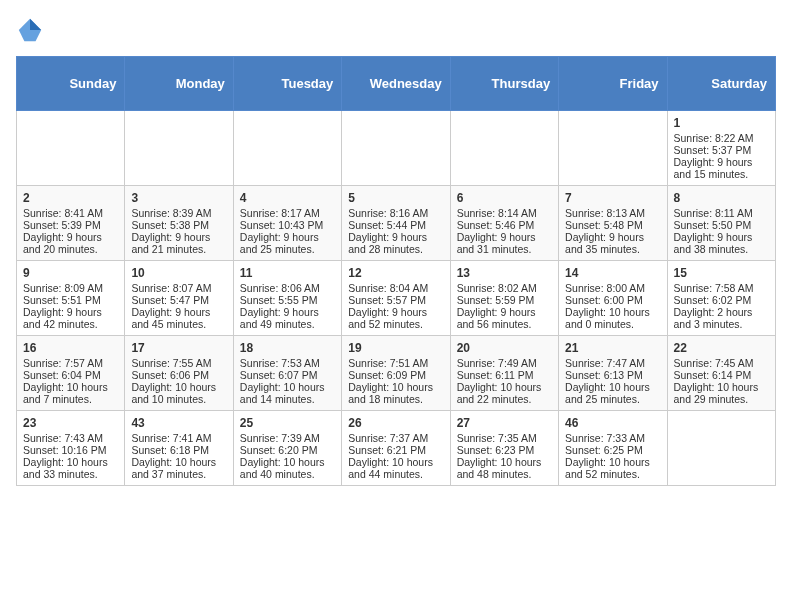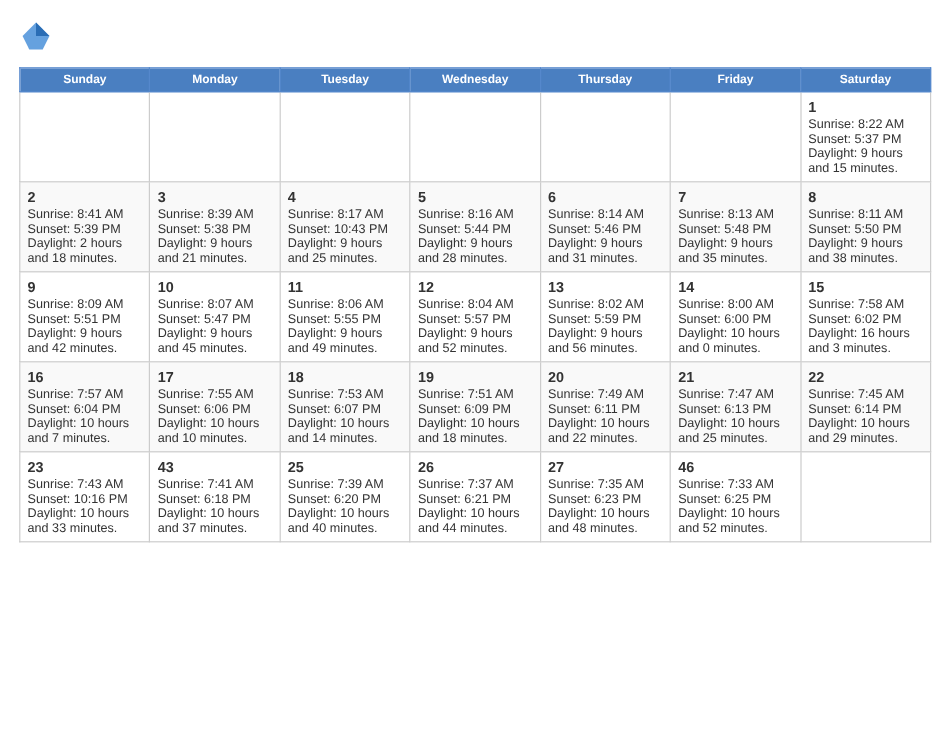--- a/index.html
+++ b/index.html
@@ -31,23 +31,23 @@
     .title-block h1 { font-size: 32px; font-weight: bold; color: #333; }
     .title-block h2 { font-size: 16px; font-weight: normal; color: #333; }
     .calendar {
       width: 100%;
       border-collapse: collapse;
       border: 1px solid #ccc;
     }
     .calendar th {
       background: #4a7fc1;
       color: #fff;
-      font-size: 10px;
-      padding: 4px 8px;
-      text-align: center;
+      font-size: 13px;
+      padding: 19px 8px;
+      text-align: right;
       border: 1px solid #5588cc;
     }
     .calendar td {
       vertical-align: top;
       padding: 5px 6px;
       border: 1px solid #ccc;
       font-size: 10.5px;
       color: #333;
       width: calc(100% / 7);
       min-height: 80px;
@@ -109,21 +109,21 @@
           <div>Sunrise: 8:22 AM</div>
           <div>Sunset: 5:37 PM</div>
           <div>Daylight: 9 hours and 15 minutes.</div>
         </td>
       </tr>
       <tr>
         <td>
           <span class="day-num">2</span>
           <div>Sunrise: 8:41 AM</div>
           <div>Sunset: 5:39 PM</div>
-          <div>Daylight: 2 hours and 18 minutes.</div>
+          <div>Daylight: 9 hours and 20 minutes.</div>
         </td>
         <td>
           <span class="day-num">3</span>
           <div>Sunrise: 8:39 AM</div>
           <div>Sunset: 5:38 PM</div>
           <div>Daylight: 9 hours and 21 minutes.</div>
         </td>
         <td>
           <span class="day-num">4</span>
           <div>Sunrise: 8:17 AM</div>
@@ -189,21 +189,21 @@
         <td>
           <span class="day-num">14</span>
           <div>Sunrise: 8:00 AM</div>
           <div>Sunset: 6:00 PM</div>
           <div>Daylight: 10 hours and 0 minutes.</div>
         </td>
         <td>
           <span class="day-num">15</span>
           <div>Sunrise: 7:58 AM</div>
           <div>Sunset: 6:02 PM</div>
-          <div>Daylight: 16 hours and 3 minutes.</div>
+          <div>Daylight: 2 hours and 3 minutes.</div>
         </td>
       </tr>
       <tr>
         <td>
           <span class="day-num">16</span>
           <div>Sunrise: 7:57 AM</div>
           <div>Sunset: 6:04 PM</div>
           <div>Daylight: 10 hours and 7 minutes.</div>
         </td>
         <td>

